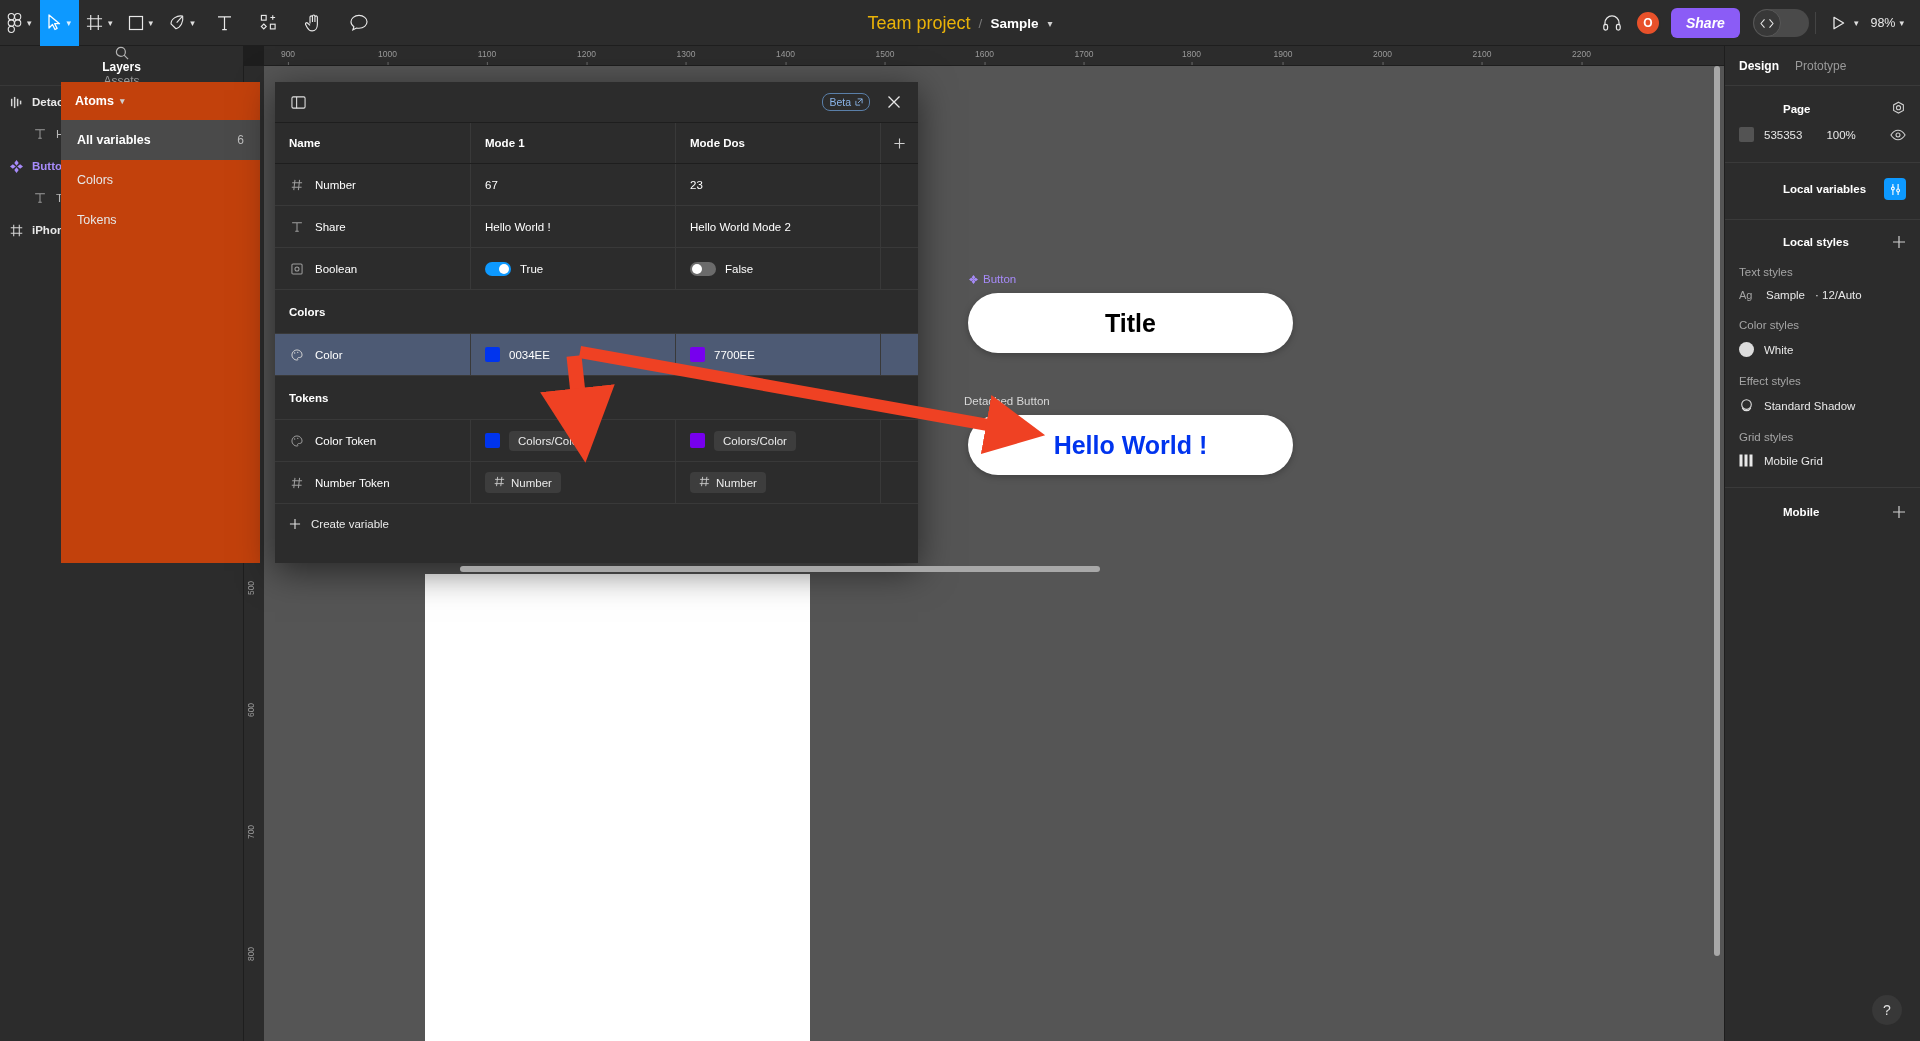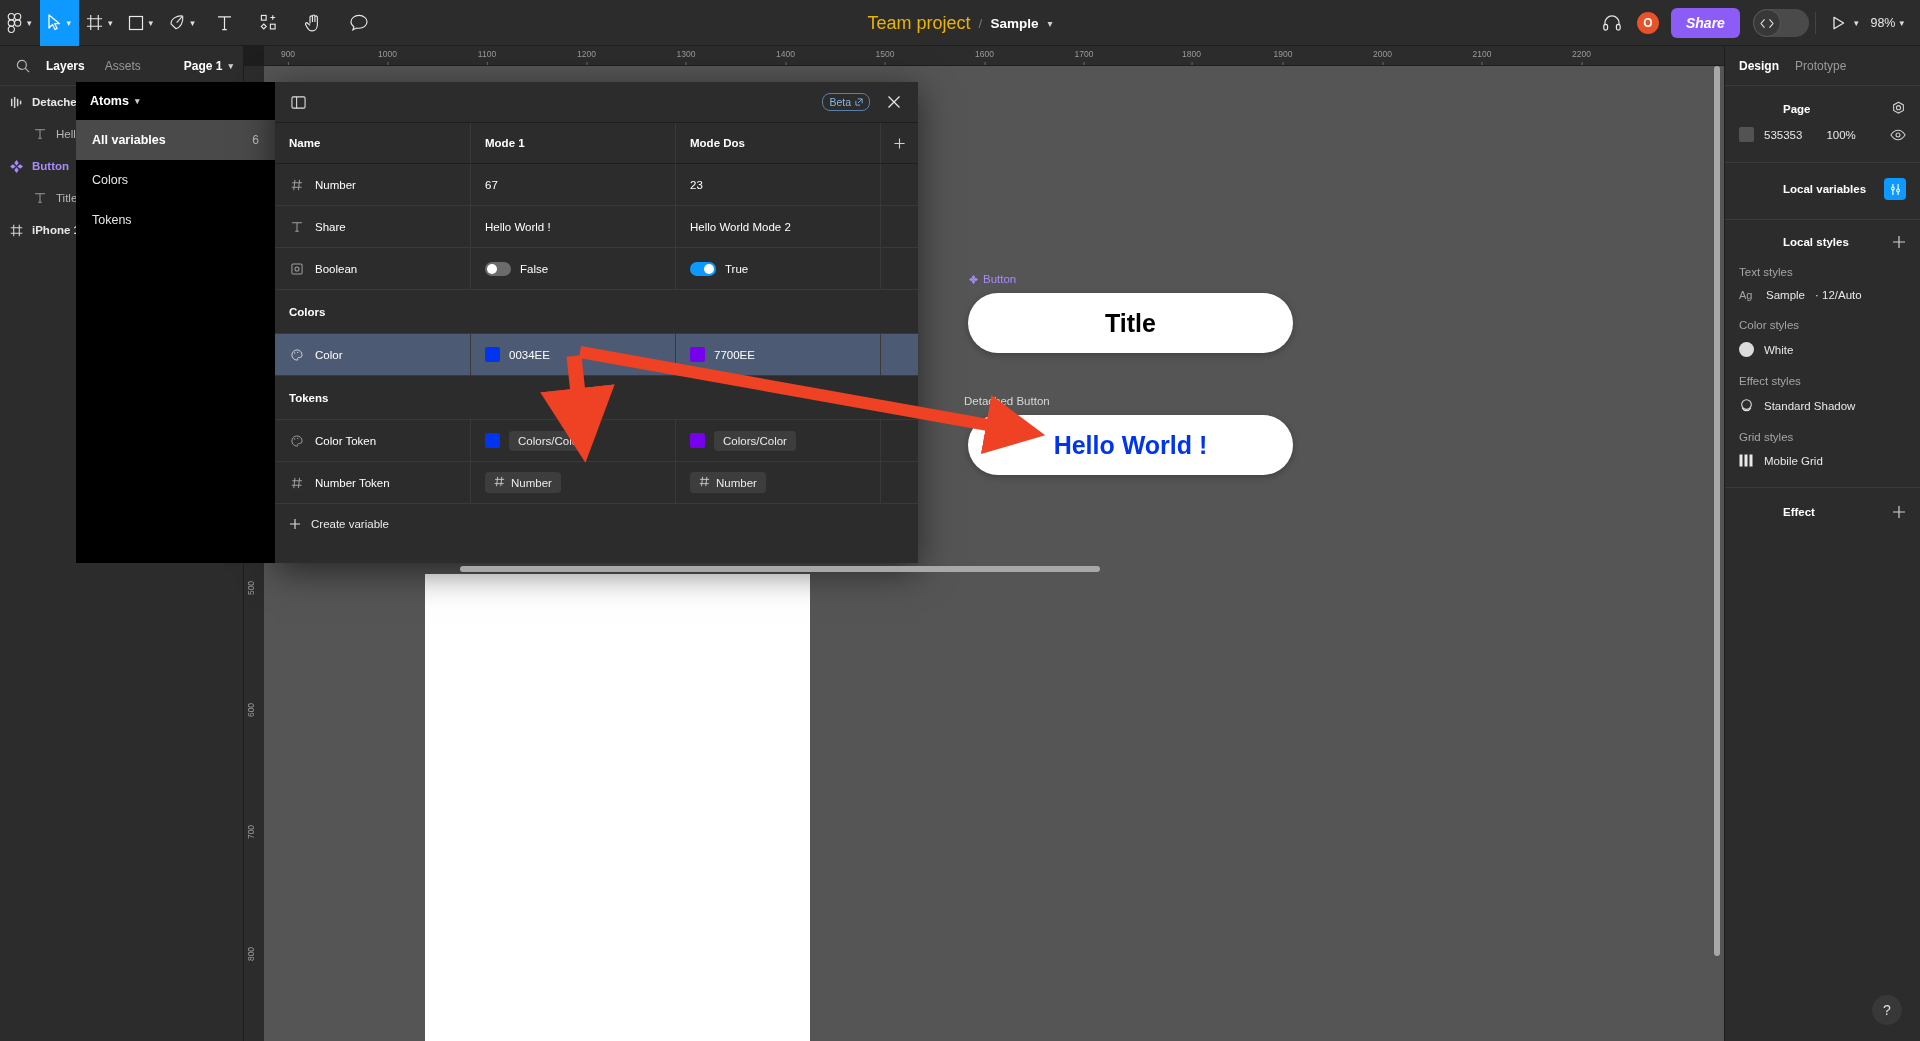--- a/index.html
+++ b/index.html
@@ -86,40 +86,41 @@
 
   
   .left-panel {
     position: absolute; top: 46px; left: 0; width: 244px; bottom: 0;
     background: #2c2c2c; z-index: 14;
     border-right: 1px solid #1e1e1e;
   }
   .lp-tabs {
     height: 40px; display: flex; align-items: center; gap: 0px; padding: 0 10px;
     border-bottom: 1px solid #383838;
+    flex-direction: column;
   }
   .lp-search { width: 26px; display:flex; align-items:center; justify-content:center; color:#b3b3b3; cursor:pointer;}
   .lp-tab { font-size: 12px; padding: 0 10px; color: #9a9a9a; cursor: pointer; }
   .lp-tab.active { color: #fff; font-weight: bold; }
   .lp-page { margin-left: auto; font-size: 12px; color: #fff; font-weight: bold; cursor: pointer; display:flex; align-items:center; gap:6px;}
   .layer-row {
     height: 32px; display: flex; align-items: center; font-size: 11.5px;
     padding-left: 10px; cursor: pointer; color: #e8e8e8;
   }
   .layer-row.indent { padding-left: 34px; }
   .layer-row .lico { width: 22px; display:flex; align-items:center; color:#d5d5d5;}
   .layer-row.component { color: #a78bfa; }
   .layer-row.component .lico { color: #a78bfa; }
   .layer-row.bold { font-weight: bold; }
   .layer-row.muted { color: #b8b8b8; }
 
   
   .var-nav {
-    position: absolute; top: 82px; left: 76px; width: 199px; height: 481px;
-    background: #000000; z-index: 26;
+    position: absolute; top: 82px; left: 61px; width: 199px; height: 481px;
+    background: #c2410c; z-index: 26;
   }
   .vn-head {
     height: 38px; display: flex; align-items: center; gap: 6px;
     padding: 0 14px; font-size: 12.5px; font-weight: bold; color: #fff; cursor: pointer;
   }
   .vn-item {
     height: 40px; display: flex; align-items: center; justify-content: space-between;
     padding: 0 16px; font-size: 12.5px; color: #e6e6e6; cursor: pointer;
   }
   .vn-item.selected { background: #4a4a4a; font-weight: bold; color:#fff; }
@@ -549,30 +550,30 @@
         <div class="c-name">
           <span class="type-ico">
             <svg width="12" height="12" viewBox="0 0 13 13" fill="none" stroke="#9e9e9e" stroke-width="1.1">
               <rect x="1" y="1" width="11" height="11" rx="1.2"></rect>
                 <circle cx="6.5" cy="6.5" r="2.2"></circle>
             </svg>
           </span>
           <span>Boolean</span>
         </div>
         <div class="c-mode">
+          <span class="toggle on">
+              <i class="dot"></i>
+            </span>
+          <span>True</span>
+        </div>
+        <div class="c-mode">
           <span class="toggle off">
               <i class="dot"></i>
             </span>
           <span>False</span>
-        </div>
-        <div class="c-mode">
-          <span class="toggle on">
-              <i class="dot"></i>
-            </span>
-          <span>True</span>
         </div>
         <div class="c-plus"></div>
       </div>
 
       <div class="vt-group">Colors</div>
       <div class="vt-row selected">
         <div class="c-name">
           <span class="type-ico">
             <svg width="12" height="12" viewBox="0 0 13 13" fill="none" stroke="#d3d3d3" stroke-width="1.05">
               <path d="M6.5 1 a5.5 5.5 0 1 0 0 11 c.9 0 1.2-.6 .8-1.2 -.5-.8 .1-1.6 1-1.6 h1.1 A2.6 2.6 0 0 0 12 6.5 C12 3.5 9.5 1 6.5 1Z"></path>
@@ -760,21 +761,21 @@
               <rect x="5.5" y="0.5" width="3" height="12"></rect>
             <rect x="10.5" y="0.5" width="3" height="12"></rect>
           </svg>
         </span>
         <span>Mobile Grid</span>
       </div>
     </div>
 
     <div class="rp-sec noborder" style="border-top:1px solid #3a3a3a;padding-top:12px">
       <div class="rp-title">
-        <span>Effect</span>
+        <span>Mobile</span>
         <span class="rp-act">
           <svg width="14" height="14" viewBox="0 0 14 14" fill="none" stroke="#cfcfcf" stroke-width="1.2">
             <path d="M7 1 V13 M1 7 H13"></path>
           </svg>
         </span>
       </div>
     </div>
   </div>
 
   <div class="vscroll" style="right:200px; top:66px; height:890px;"></div>

